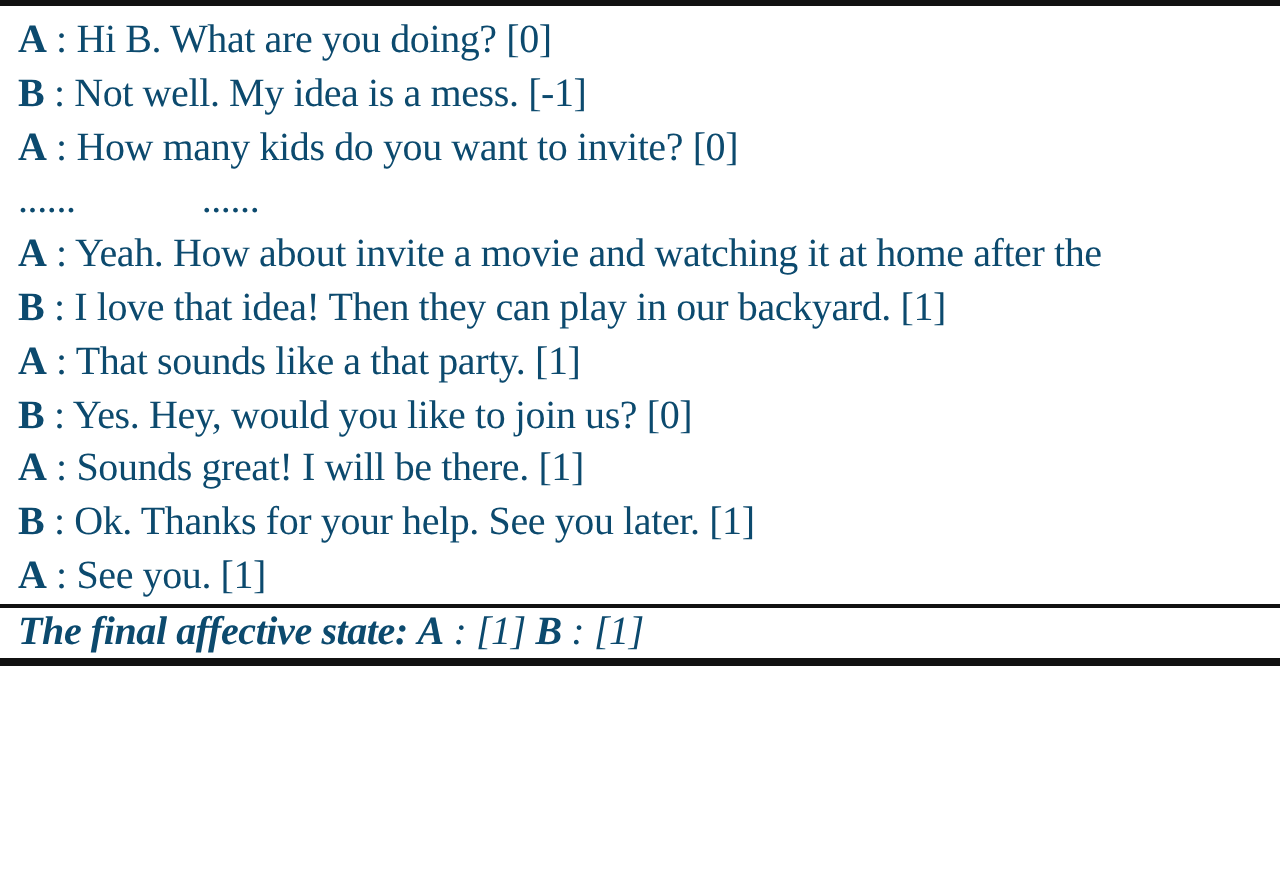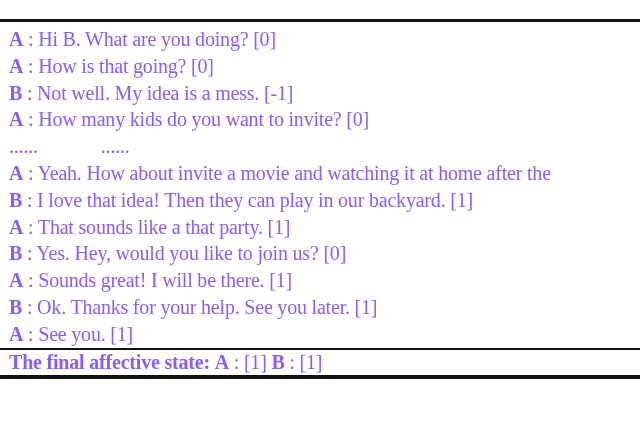--- a/index.html
+++ b/index.html
@@ -2,23 +2,22 @@
 <html><head>
 <meta charset="utf-8">
 <style>
   html,body{margin:0;padding:0;background:#ffffff;}
   .page{
     position:relative;
     width:640px;height:375px;
     background:#ffffff;
     overflow:hidden;
     font-family:"Liberation Serif","DejaVu Serif",serif;
-    color:#8b5cf6;
+    color:#0c4a6e;
     box-sizing:border-box;
-    margin-top:19px;
   }
   .rule{background:#111111;width:100%;}
   .rule-thick-top{height:3px;}
   .rule-thin{height:2px;}
   .rule-thick-bottom{height:4px;}
   .dialogue{
     padding:4px 6px 0 9px;
     font-size:20px;
     line-height:26.8px;
     letter-spacing:-0.2px;
@@ -31,31 +30,31 @@
   b,.bold{font-weight:bold;}
   .ellipsis-gap{margin-left:63px;}
   .footer{
     padding:0 6px 0 9px;
     font-size:20px;
     line-height:25px;
     height:25px;
     letter-spacing:-0.2px;
     white-space:nowrap;
     overflow:hidden;
+    font-style:italic;
   }
 </style>
 </head>
 <body>
 
 <div class="page">
   <div class="rule rule-thick-top"></div>
 
   <div class="dialogue">
       <div class="line"><b>A</b><span> : </span><span>Hi B. What are you doing?</span><span> [0]</span></div>
-      <div class="line"><b>A</b><span> : </span><span>How is that going?</span><span> [0]</span></div>
       <div class="line"><b>B</b><span> : </span><span>Not well. My idea is a mess.</span><span> [-1]</span></div>
       <div class="line"><b>A</b><span> : </span><span>How many kids do you want to invite?</span><span> [0]</span></div>
       <div class="line"><span>......</span><span class="ellipsis-gap">......</span></div>
       <div class="line"><b>A</b><span> : </span><span>Yeah. How about invite a movie and watching it at home after the</span></div>
       <div class="line"><b>B</b><span> : </span><span>I love that idea! Then they can play in our backyard.</span><span> [1]</span></div>
       <div class="line"><b>A</b><span> : </span><span>That sounds like a that party.</span><span> [1]</span></div>
       <div class="line"><b>B</b><span> : </span><span>Yes. Hey, would you like to join us?</span><span> [0]</span></div>
       <div class="line"><b>A</b><span> : </span><span>Sounds great! I will be there.</span><span> [1]</span></div>
       <div class="line"><b>B</b><span> : </span><span>Ok. Thanks for your help. See you later.</span><span> [1]</span></div>
       <div class="line"><b>A</b><span> : </span><span>See you.</span><span> [1]</span></div>

